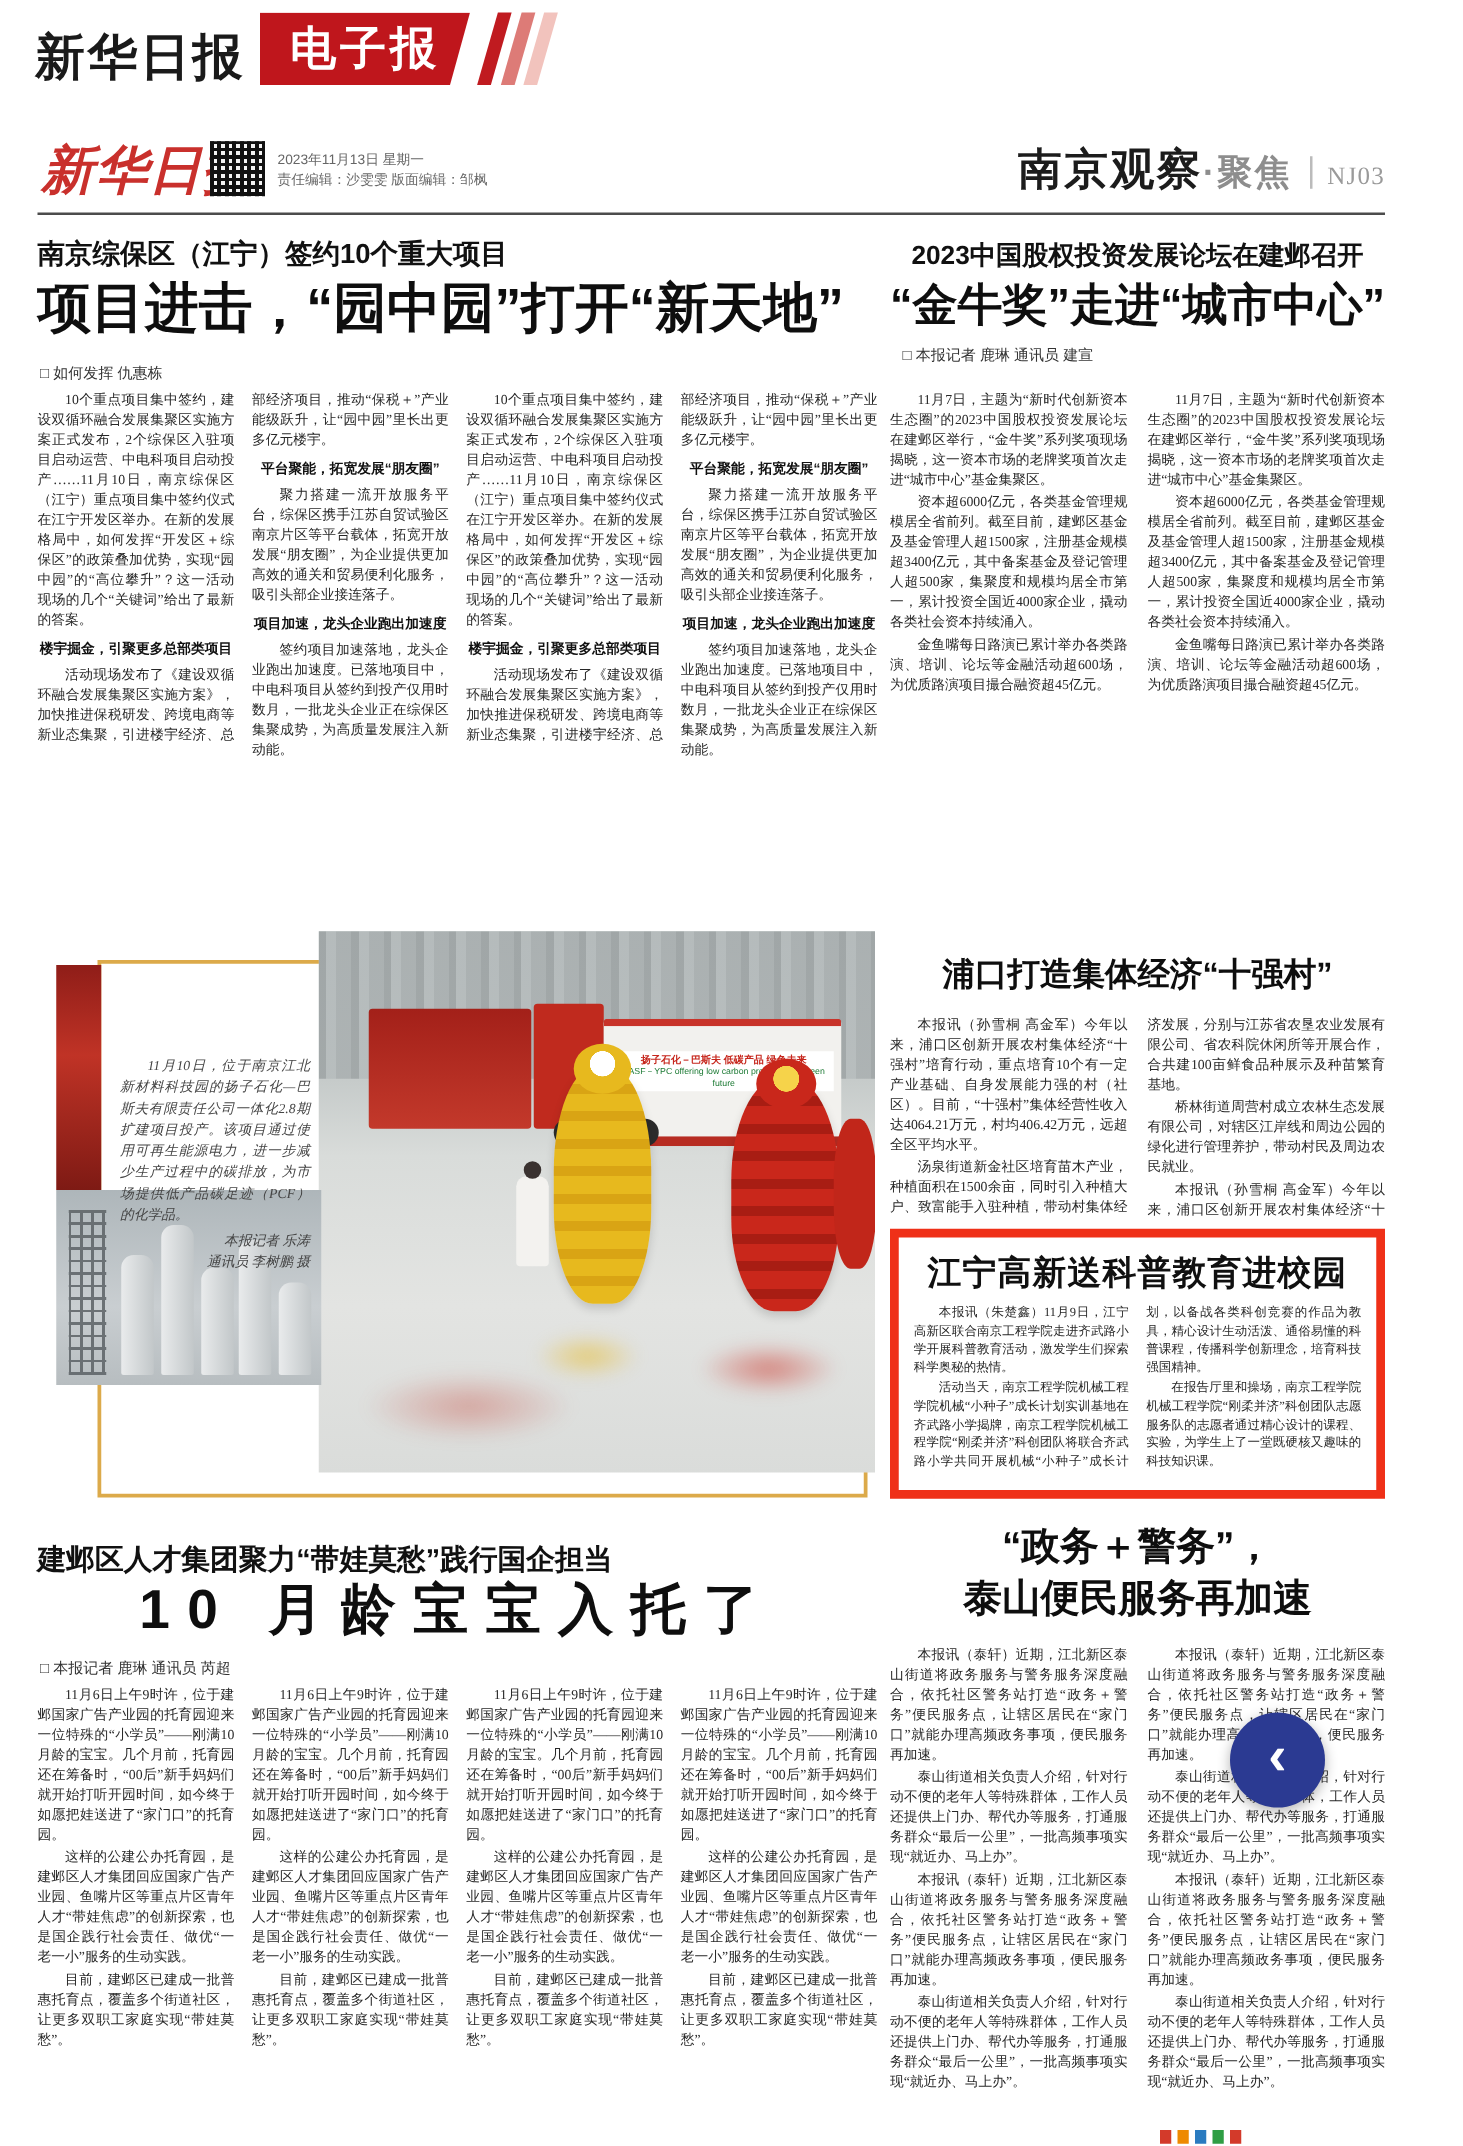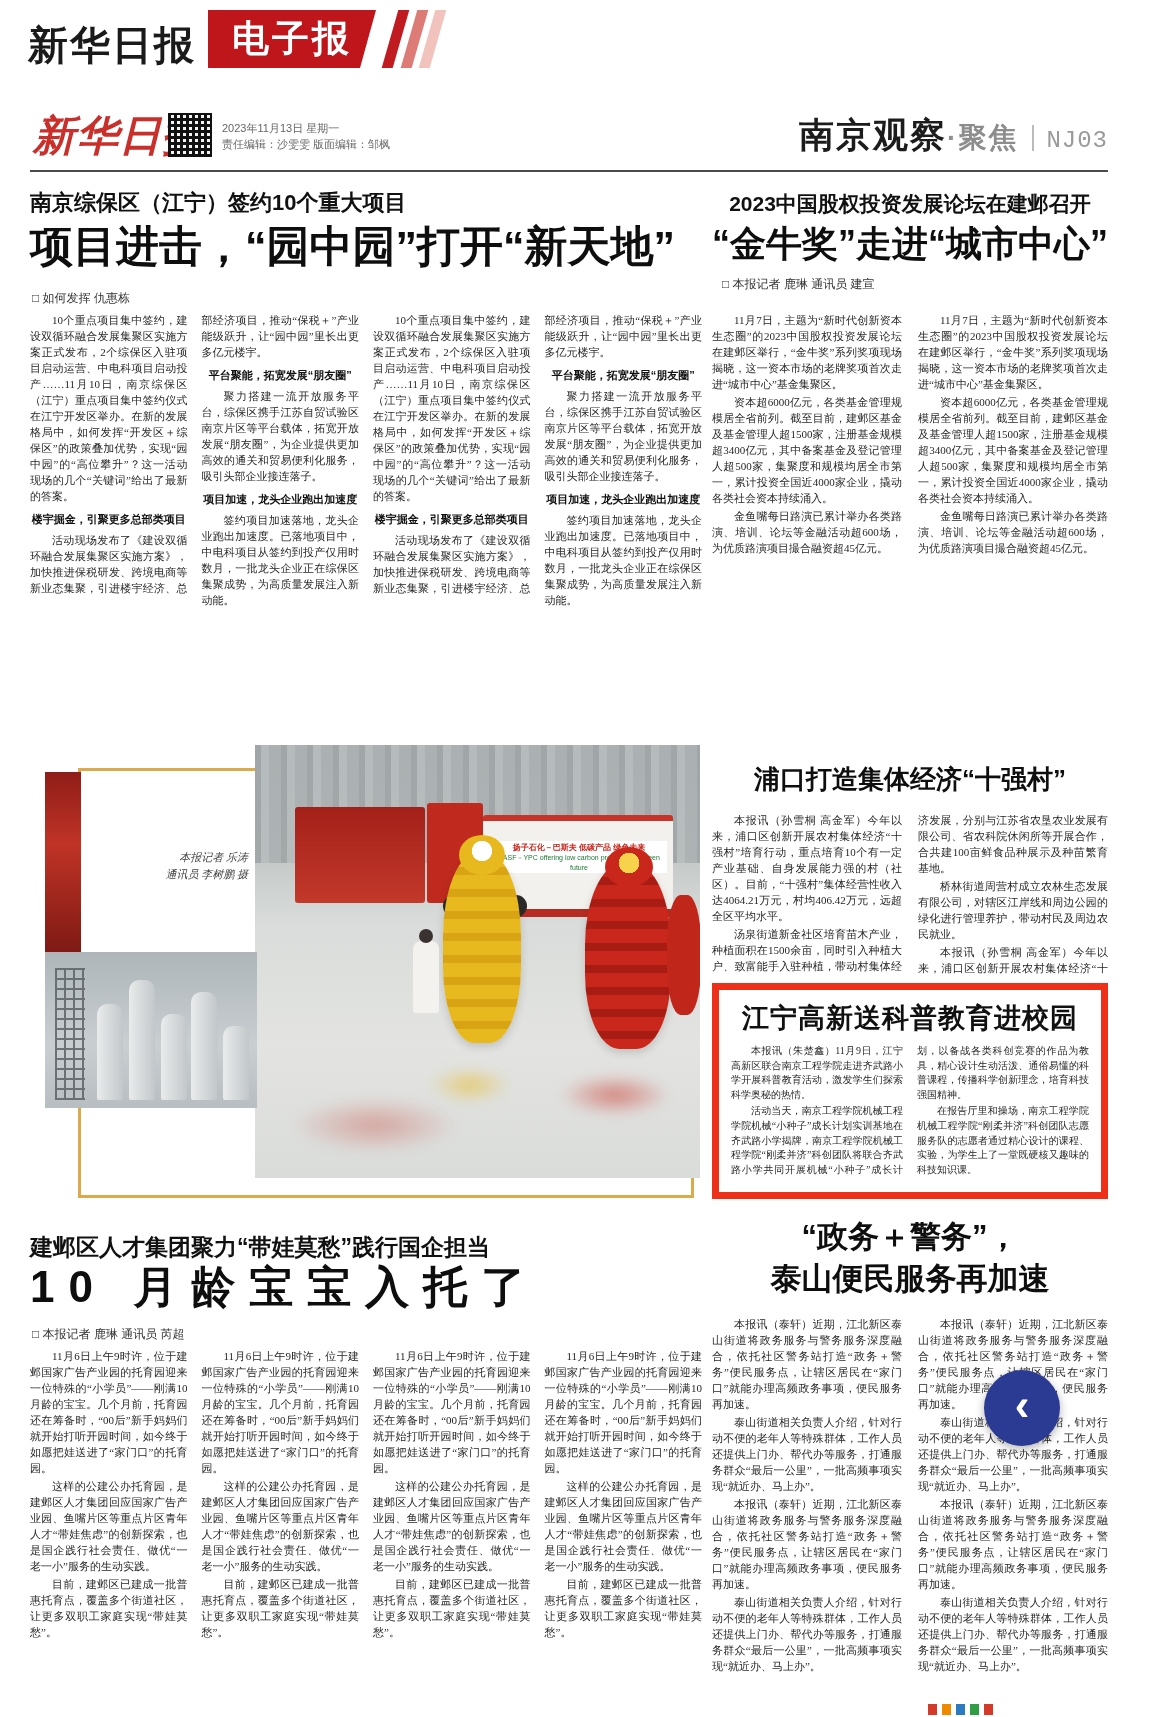--- a/index.html
+++ b/index.html
@@ -25,21 +25,21 @@
               font-size:42px;font-weight:bold;font-style:italic;color:#c9302c;letter-spacing:1px;}
   .qr{position:absolute;left:168px;top:113px;width:44px;height:44px;
       background:
         repeating-linear-gradient(0deg,#111 0 3px,transparent 3px 6px),
         repeating-linear-gradient(90deg,#111 0 3px,#f4f4f4 3px 6px);}
   .mast-info{position:absolute;left:222px;top:120px;font-size:11px;color:#666;line-height:16px;}
   .section-head{position:absolute;left:0;top:112px;width:1108px;text-align:right;}
   .section-main{font-size:35px;font-weight:bold;color:#1c1c1c;letter-spacing:2px;}
   .section-sub{font-size:28px;font-weight:bold;color:#8d8d8d;letter-spacing:2px;}
   .section-div{display:inline-block;width:2px;height:26px;background:#bbb;margin:0 12px 0 14px;vertical-align:-4px;}
-  .pageno{font-size:24px;color:#9a9a9a;letter-spacing:1px;font-family:Liberation Mono, monospace;}
+  .pageno{font-size:20px;color:#9a9a9a;letter-spacing:1px;font-family:Liberation Serif, serif;}
   .mast-rule{position:absolute;left:30px;top:170px;width:1078px;height:2px;background:#4c4c4c;}
 
   
   .kicker{font-weight:bold;color:#111;}
   .headline{font-weight:bold;color:#0e0e0e;}
   .byline{font-size:12px;color:#333;}
   .body{font-family:"Liberation Serif","DejaVu Serif",serif;color:#272727;overflow:hidden;}
   .body .bp{margin:0 0 2px;text-indent:2em;text-align:justify;}
   .body .bh{font-weight:bold;font-family:"Liberation Sans","DejaVu Sans",sans-serif;margin:7px 0 5px;text-indent:0;color:#111;text-align:center;}
   .cols4{column-count:4;column-gap:14px;font-size:11px;line-height:16px;}
@@ -175,29 +175,30 @@
   <div class="inset-ind">
     <div class="lattice"></div>
     <i class="cyl" style="left:52px;height:96px;"></i>
     <i class="cyl" style="left:84px;height:120px;"></i>
     <i class="cyl" style="left:116px;height:86px;"></i>
     <i class="cyl" style="left:146px;height:108px;"></i>
     <i class="cyl" style="left:178px;height:74px;"></i>
   </div>
 
   <div class="caption">
+    <span>11月10日，位于南京江北新材料科技园的扬子石化—巴斯夫有限责任公司一体化2.8期扩建项目投产。该项目通过使用可再生能源电力，进一步减少生产过程中的碳排放，为市场提供低产品碳足迹（PCF）的化学品。</span>
     <div class="credit">
       <div>本报记者 乐涛</div>
       <div>通讯员 李树鹏 摄</div>
     </div>
   </div>
 
   <section>
     <div class="abs kicker" style="left:30px;top:1232px;font-size:23px;">建邺区人才集团聚力“带娃莫愁”践行国企担当</div>
-    <div class="abs headline" style="left:30px;top:1258px;width:672px;font-size:44px;letter-spacing:14px;">10 月龄宝宝入托了</div>
+    <div class="abs headline" style="left:30px;top:1258px;width:672px;font-size:44px;text-align:center;letter-spacing:14px;">10 月龄宝宝入托了</div>
     <div class="abs byline" style="left:32px;top:1326px;">□ 本报记者  鹿琳  通讯员  芮超</div>
     <div class="abs body cols4" style="left:30px;top:1348px;width:672px;height:369px;">
         <p class="bp">11月6日上午9时许，位于建邺国家广告产业园的托育园迎来一位特殊的“小学员”——刚满10月龄的宝宝。几个月前，托育园还在筹备时，“00后”新手妈妈们就开始打听开园时间，如今终于如愿把娃送进了“家门口”的托育园。</p>
         <p class="bp">这样的公建公办托育园，是建邺区人才集团回应国家广告产业园、鱼嘴片区等重点片区青年人才“带娃焦虑”的创新探索，也是国企践行社会责任、做优“一老一小”服务的生动实践。</p>
         <p class="bp">目前，建邺区已建成一批普惠托育点，覆盖多个街道社区，让更多双职工家庭实现“带娃莫愁”。</p>
         <p class="bp">11月6日上午9时许，位于建邺国家广告产业园的托育园迎来一位特殊的“小学员”——刚满10月龄的宝宝。几个月前，托育园还在筹备时，“00后”新手妈妈们就开始打听开园时间，如今终于如愿把娃送进了“家门口”的托育园。</p>
         <p class="bp">这样的公建公办托育园，是建邺区人才集团回应国家广告产业园、鱼嘴片区等重点片区青年人才“带娃焦虑”的创新探索，也是国企践行社会责任、做优“一老一小”服务的生动实践。</p>
         <p class="bp">目前，建邺区已建成一批普惠托育点，覆盖多个街道社区，让更多双职工家庭实现“带娃莫愁”。</p>
         <p class="bp">11月6日上午9时许，位于建邺国家广告产业园的托育园迎来一位特殊的“小学员”——刚满10月龄的宝宝。几个月前，托育园还在筹备时，“00后”新手妈妈们就开始打听开园时间，如今终于如愿把娃送进了“家门口”的托育园。</p>
         <p class="bp">这样的公建公办托育园，是建邺区人才集团回应国家广告产业园、鱼嘴片区等重点片区青年人才“带娃焦虑”的创新探索，也是国企践行社会责任、做优“一老一小”服务的生动实践。</p>

